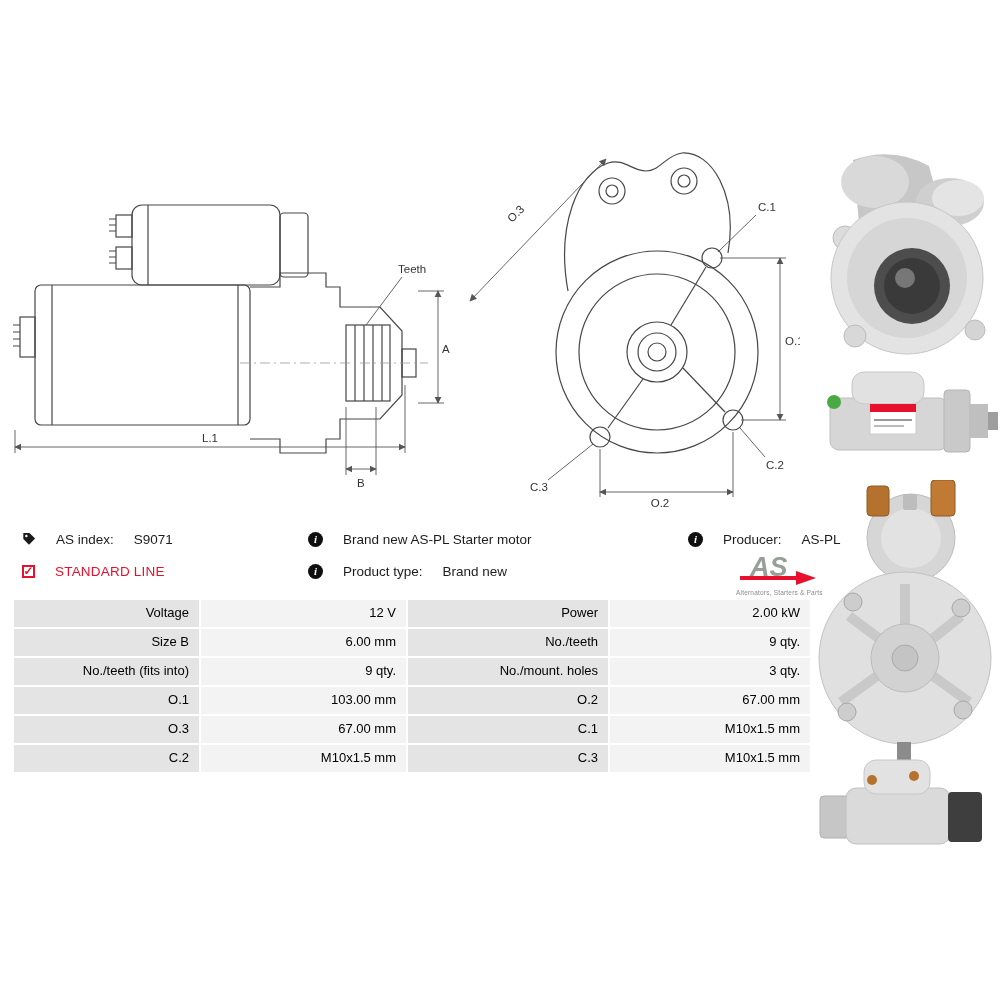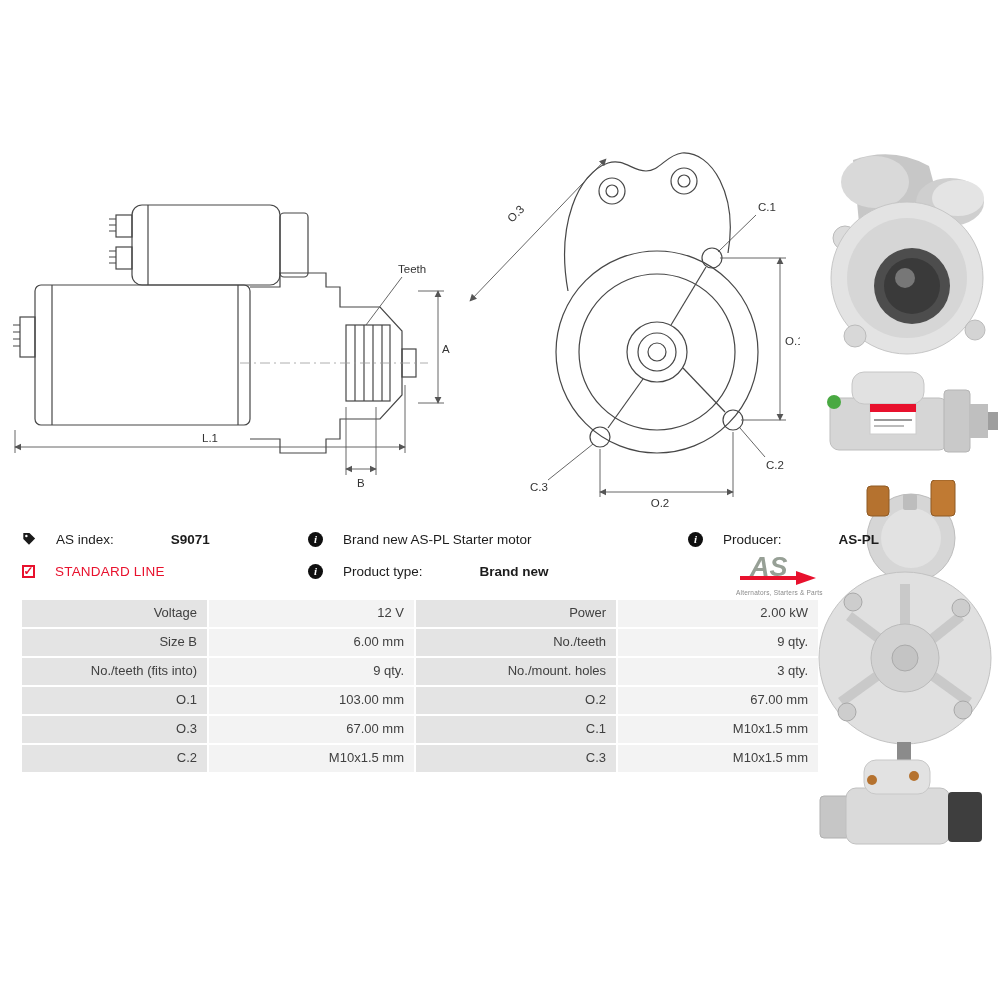--- a/index.html
+++ b/index.html
@@ -4,35 +4,35 @@
 <style>
   * { margin:0; padding:0; box-sizing:border-box; }
   :root { --accent:#e8112d; }
   html,body { background:#fff; }
   body { width:1000px; height:1000px; font-family:"Liberation Sans", sans-serif; }
   .page { position:relative; width:1000px; height:1000px; background:#fff; overflow:hidden; }
   svg.drawing, svg.photo { position:absolute; }
   svg text { font-family:"Liberation Sans", sans-serif; }
 
   .info-item { position:absolute; display:flex; align-items:center; gap:20px; font-size:13.5px; color:#1c1c1c; height:18px; white-space:nowrap; }
-  .info-item b { font-weight:bold;margin-left:37px; }
+  .info-item b { font-weight:normal; }
   .standard-line-text { color:var(--accent); font-weight:normal; letter-spacing:.2px; }
   .info-icon { width:15px; height:15px; border-radius:50%; background:#0f0f0f; color:#fff;
                display:inline-flex; align-items:center; justify-content:center;
                font-size:11px; font-style:italic; font-weight:bold; font-family:"Liberation Serif", serif; flex:0 0 auto; }
   .check-icon { width:13px; height:13px; border:2px solid var(--accent); color:var(--accent);
                 display:inline-flex; align-items:center; justify-content:center;
                 font-size:12px; font-weight:bold; line-height:1; flex:0 0 auto; }
 
   .as-logo { position:absolute; left:736px; top:551px; width:88px; }
   .logo-sub { font-size:6.5px; color:#8a8a8a; margin-top:0; letter-spacing:.2px; }
 
-  table.spec-table { position:absolute; left:20px; top:598px; width:790px;
+  table.spec-table { position:absolute; left:12px; top:598px; width:790px;
                      border-collapse:separate; border-spacing:2px; table-layout:fixed;
-                     font-size:13px; color:#404040; }
+                     font-size:13px; color:#000000; }
   table.spec-table td { padding:3px 10px; text-align:right; vertical-align:middle; height:27px; line-height:1.3; }
   td.cell-label { background:#e4e4e4; }
   td.cell-value { background:#f3f3f3; }
 </style>
 </head>
 <body>
 
 <div class="page">
 
   <svg class="drawing" style="left:10px; top:95px;" width="440" height="420" viewBox="0 0 440 420">

